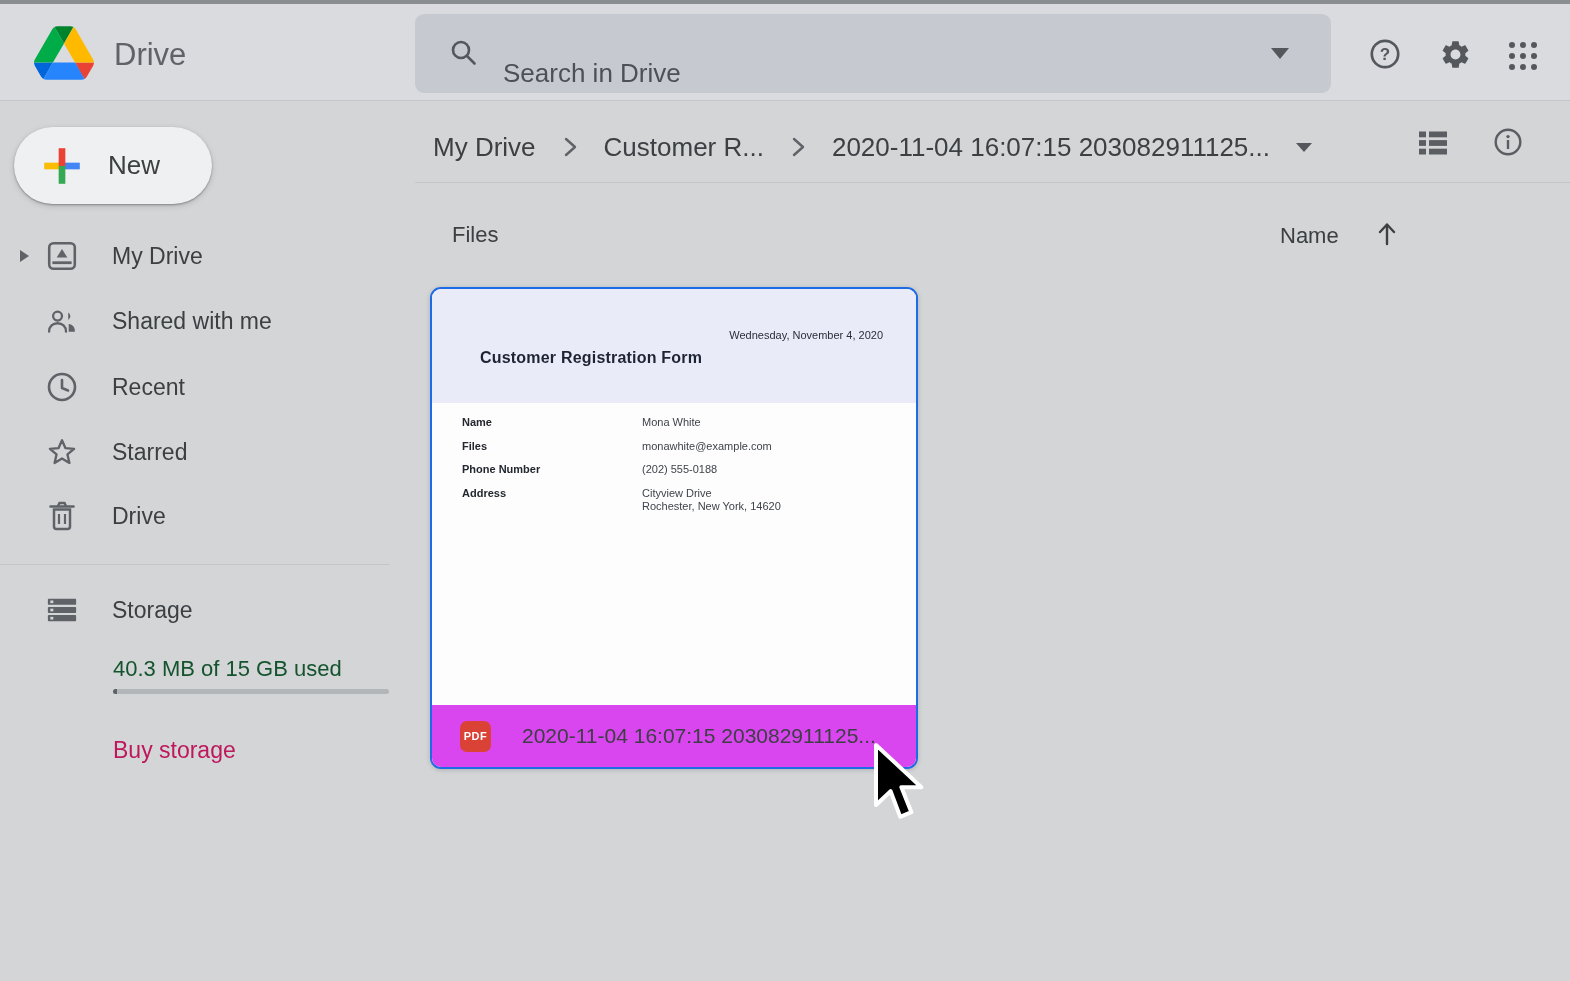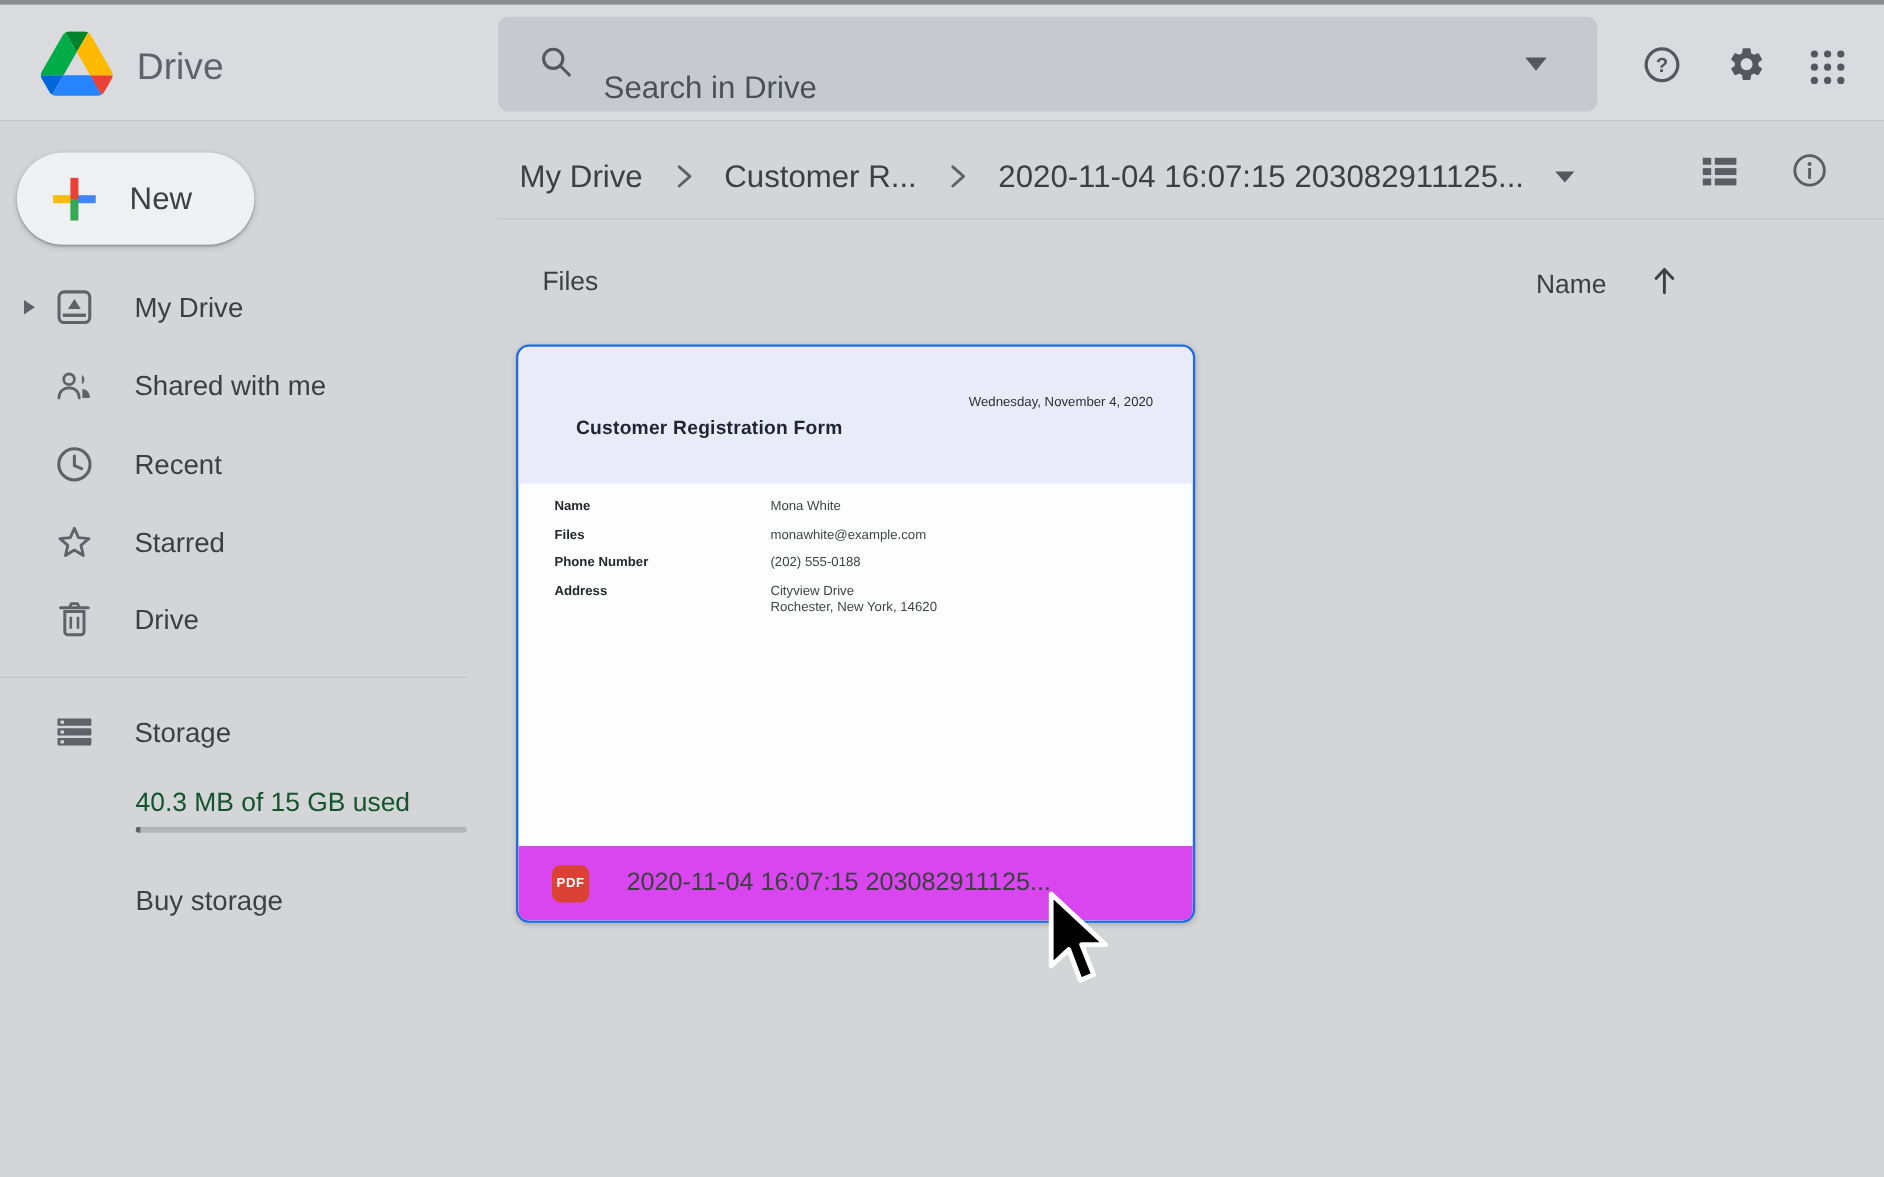--- a/index.html
+++ b/index.html
@@ -40,39 +40,39 @@
   .nav-item { position:absolute; left:0; width:390px; height:64px; display:flex; align-items:center; cursor:pointer; }
   .nav-expand { position:absolute; left:20px; width:0; height:0; border-top:6px solid transparent; border-bottom:6px solid transparent; border-left:9px solid #5f6368; }
   .nav-icon { position:absolute; left:46px; width:32px; height:32px; display:flex; align-items:center; justify-content:center; }
   .nav-label { position:absolute; left:112px; font-size:23px; color:#3c4043; }
 
   .sidebar-divider { position:absolute; top:564px; left:0; width:390px; height:1px; background:#c3c5c8; }
 
   .storage-usage { position:absolute; left:113px; top:656px; font-size:22px; color:#14532d; }
   .storage-bar { position:absolute; left:113px; top:689px; width:276px; height:5px; border-radius:3px; background:#b3b6b9; overflow:hidden; }
   .storage-bar i { display:block; width:4px; height:100%; background:#5f6368; }
-  .buy-storage { position:absolute; left:113px; top:737px; font-size:23px; color:#404040; cursor:pointer; }
+  .buy-storage { position:absolute; left:113px; top:737px; font-size:23px; color:#be185d; cursor:pointer; }
 
   
   .breadcrumb { position:absolute; left:433px; top:118px; height:58px; display:flex; align-items:center; font-size:26px; color:#3c4043; }
   .crumb { cursor:pointer; white-space:nowrap; }
   .crumb-sep { margin:0 21px; display:flex; align-items:center; }
   .crumb-caret { width:0; height:0; border-left:8px solid transparent; border-right:8px solid transparent; border-top:9px solid #54585c; margin-left:26px; cursor:pointer; }
   .view-toggle-btn { position:absolute; left:1416px; top:129px; width:34px; height:32px; cursor:pointer; display:flex; align-items:center; justify-content:center; }
   .info-btn { position:absolute; left:1492px; top:128px; width:32px; height:32px; cursor:pointer; display:flex; align-items:center; justify-content:center; }
   .main-divider { position:absolute; top:182px; left:415px; right:0; height:1px; background:#c3c5c8; }
 
   
   .files-label { position:absolute; left:452px; top:222px; font-size:22px; color:#3c4043; }
   .sort-control { position:absolute; left:1280px; top:219px; display:flex; align-items:center; cursor:pointer; }
   .sort-label { font-size:22px; color:#3c4043; }
   .sort-arrow { margin-left:34px; }
 
   
-  .file-card { position:absolute; left:430px; top:287px; width:566px; height:482px; background:#fdfdfe; border:2px solid #1e6be6; border-radius:11px; overflow:hidden; box-shadow:0 1px 4px rgba(60,64,67,.25); cursor:pointer; }
+  .file-card { position:absolute; left:430px; top:287px; width:488px; height:482px; background:#fdfdfe; border:2px solid #1e6be6; border-radius:11px; overflow:hidden; box-shadow:0 1px 4px rgba(60,64,67,.25); cursor:pointer; }
   .doc-header { position:absolute; left:0; top:0; right:0; height:114px; background:#e9ebf8; }
   .doc-date { position:absolute; right:33px; top:40px; font-size:11px; color:#2b2f38; }
   .doc-title { position:absolute; left:48px; top:60px; font-size:16px; font-weight:bold; color:#1e2433; letter-spacing:.2px; }
   .doc-row { position:absolute; left:30px; right:20px; }
   .doc-row .f-label { position:absolute; left:0; font-size:11px; font-weight:bold; color:#23272e; }
   .doc-row .f-value { position:absolute; left:180px; font-size:11px; color:#3f444a; white-space:pre-line; line-height:13px; }
   .row-0 { top:127px; } .row-1 { top:151px; } .row-2 { top:174px; } .row-3 { top:198px; }
   .card-footer { position:absolute; left:0; right:0; bottom:0; height:62px; display:flex; align-items:center; background:#d946ef; }
   .pdf-badge { margin-left:28px; width:31px; height:31px; border-radius:7px; background:#da4236; color:#fff; font-size:11px; font-weight:bold; display:flex; align-items:center; justify-content:center; letter-spacing:.5px; flex:0 0 auto; }
   .card-filename { margin-left:31px; font-size:21px; color:#3c4043; white-space:nowrap; }

